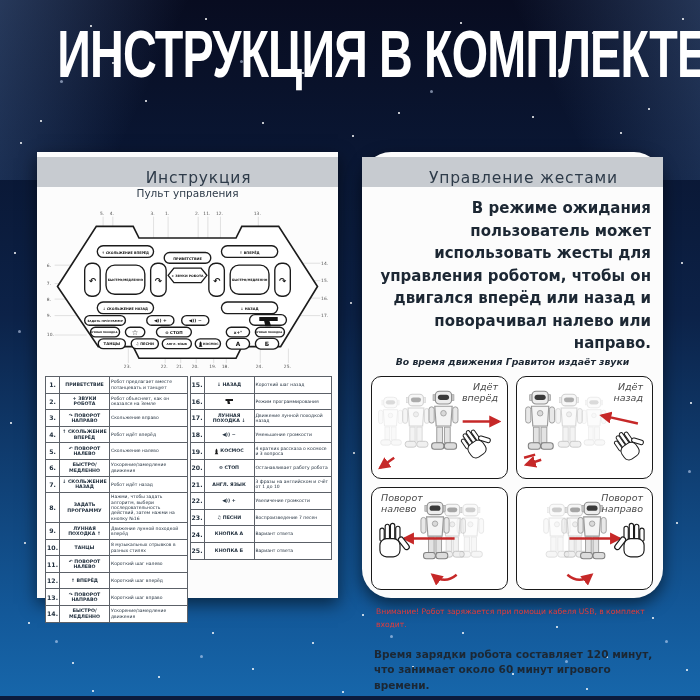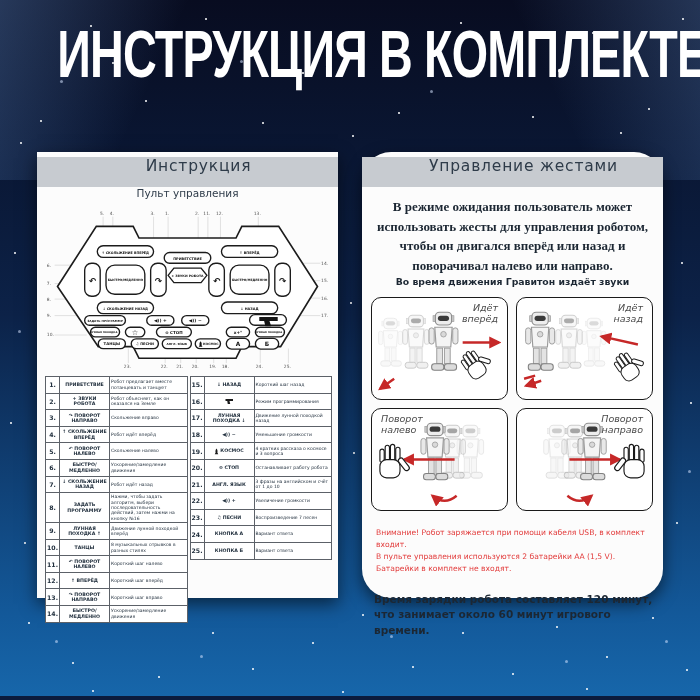--- a/index.html
+++ b/index.html
@@ -21,42 +21,42 @@
     665px 640px,18px 330px,688px 470px,150px 40px,500px 45px;}
   .bottom-strip{position:absolute;left:0;bottom:0;width:700px;height:4px;background:#0b1c3e;}
 
   .main-title{position:absolute;top:22px;left:0;width:648px;text-align:center;}
   .main-title span{display:inline-block;color:#fff;font-family:"Liberation Sans",sans-serif;
      font-weight:bold;font-size:55px;letter-spacing:-1px;transform:scale(.85,1.2);white-space:nowrap;}
 
   .page{position:absolute;top:152px;width:301px;height:446px;background:#fcfcfc;
         box-shadow:0 6px 16px rgba(0,0,0,.55);color:#22303e;}
   .page-left{left:37px;} .page-right{left:362px;border-radius:29px;}
-  .page-header{margin-top:5px;height:30px;background:#c7cbd0;display:flex;align-items:flex-start;justify-content:center;padding-left:22px;}
+  .page-header{margin-top:5px;height:30px;background:#c7cbd0;display:flex;align-items:flex-end;justify-content:center;padding-left:22px;}
   .page-header span{font-size:15.5px;color:#2e3b49;letter-spacing:.8px;}
   .subtitle{text-align:center;font-size:10.5px;font-weight:normal;color:#2e3b49;}
 
   .remote-wrap{width:291px;margin:2px auto 0;}
   .remote-wrap svg{display:block;width:291px;height:171px;}
   .rbtn{fill:#fff;stroke:#1c1c1c;stroke-width:1.4;}
   .rtxt{fill:#111;font-family:"DejaVu Sans",sans-serif;font-weight:bold;text-anchor:middle;}
   .callout{fill:#555;font-size:4.6px;font-family:"DejaVu Sans",sans-serif;}
   .lead{stroke:#c8c8c8;stroke-width:.55;}
 
   .tables{display:flex;gap:2px;margin:4px 6px 0 8px;}
   .cmd-table{flex:1;border:1px solid #5c6168;border-right:none;border-bottom:none;align-self:flex-start;
              display:grid;grid-template-columns:14px 50px 1fr;background:#fff;}
   .cmd-table>div{border-right:1px solid #5c6168;border-bottom:1px solid #5c6168;
       display:flex;align-items:center;min-height:13.6px;padding:1px;}
   .tnum{justify-content:center;font-size:6.2px;font-weight:bold;}
   .tbtn{justify-content:center;text-align:center;font-size:4.7px;font-weight:bold;line-height:1.15;gap:1px;}
   .tdesc{font-size:4.5px;line-height:1.2;text-align:left;}
 
-  .intro{margin:10px 12px 0;text-align:center;font-size:13px;font-weight:bold;color:#1c2733;line-height:1.5;font-family:Liberation Serif, serif;}
-  .intro2{margin:0 12px;text-align:center;font-size:9.3px;font-weight:bold;color:#1c2733;line-height:1.5;}
+  .intro{margin:10px 12px 0;text-align:right;font-size:15px;font-weight:bold;color:#1c2733;line-height:1.5;}
+  .intro2{margin:0 12px;text-align:center;font-size:9.3px;font-weight:bold;color:#1c2733;line-height:1.5;font-style:italic;}
   .panels{display:grid;grid-template-columns:137px 137px;grid-template-rows:103px 103px;gap:8px;
           margin:8px 0 0 9px;}
   .panel{position:relative;border:1.6px solid #1a1a1a;border-radius:10px;background:#fff;}
   .panel svg{position:absolute;left:0;top:0;width:100%;height:100%;}
   .panel-label{position:absolute;top:5px;font-size:9.5px;font-style:italic;color:#4a4a4a;
                line-height:1.15;white-space:pre-line;z-index:2;}
   .lab-right{right:9px;text-align:right;} .lab-left{left:9px;text-align:left;}
   .rarrow{stroke:#c62828;stroke-width:2.4;fill:none;}
   .warning{margin:16px 14px 16px;font-size:7.6px;color:#e23b3b;line-height:1.6;}
   .charge{margin:12px 12px 0;font-size:10.5px;font-weight:bold;color:#1c2733;line-height:1.5;width:280px;}
@@ -487,18 +487,17 @@
         <g transform="translate(129,32) scale(-.95,.95)">
           <use href="#palm"></use>
         </g>
         <path class="rarrow" d="M50,84 Q62,94 74,84" stroke-width="3" marker-end="url(#arr)"></path>
       </svg>
     </div>
   </div>
 
   <div class="warning">
     <div>Внимание! Робот заряжается при помощи кабеля USB, в комплект входит.</div>
-    <div>В пульте управления используются 2 батарейки АА (1,5 V). Батарейки в комплект не входят.</div>
   </div>
   <div class="charge">Время зарядки робота составляет 120 минут, что занимает около 60 минут игрового времени.</div>
 </div>
 
 <div class="bottom-strip"></div>
 
 </body></html>

